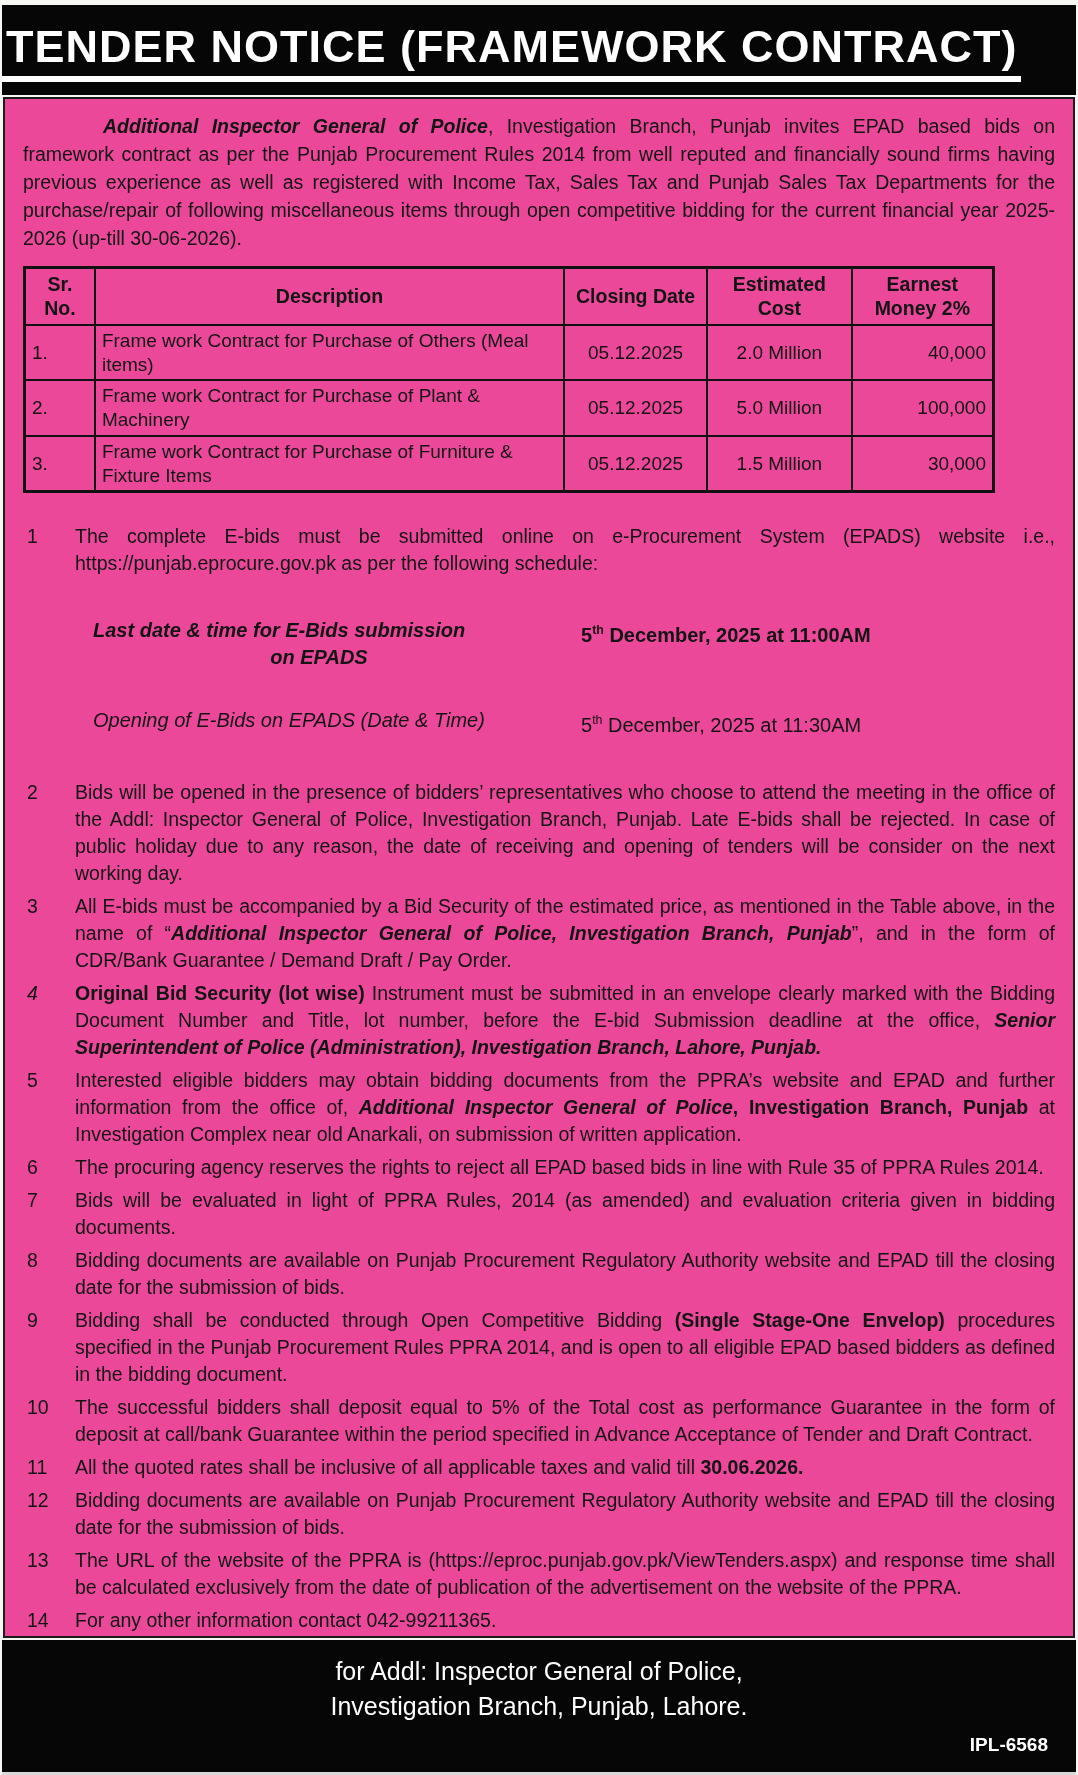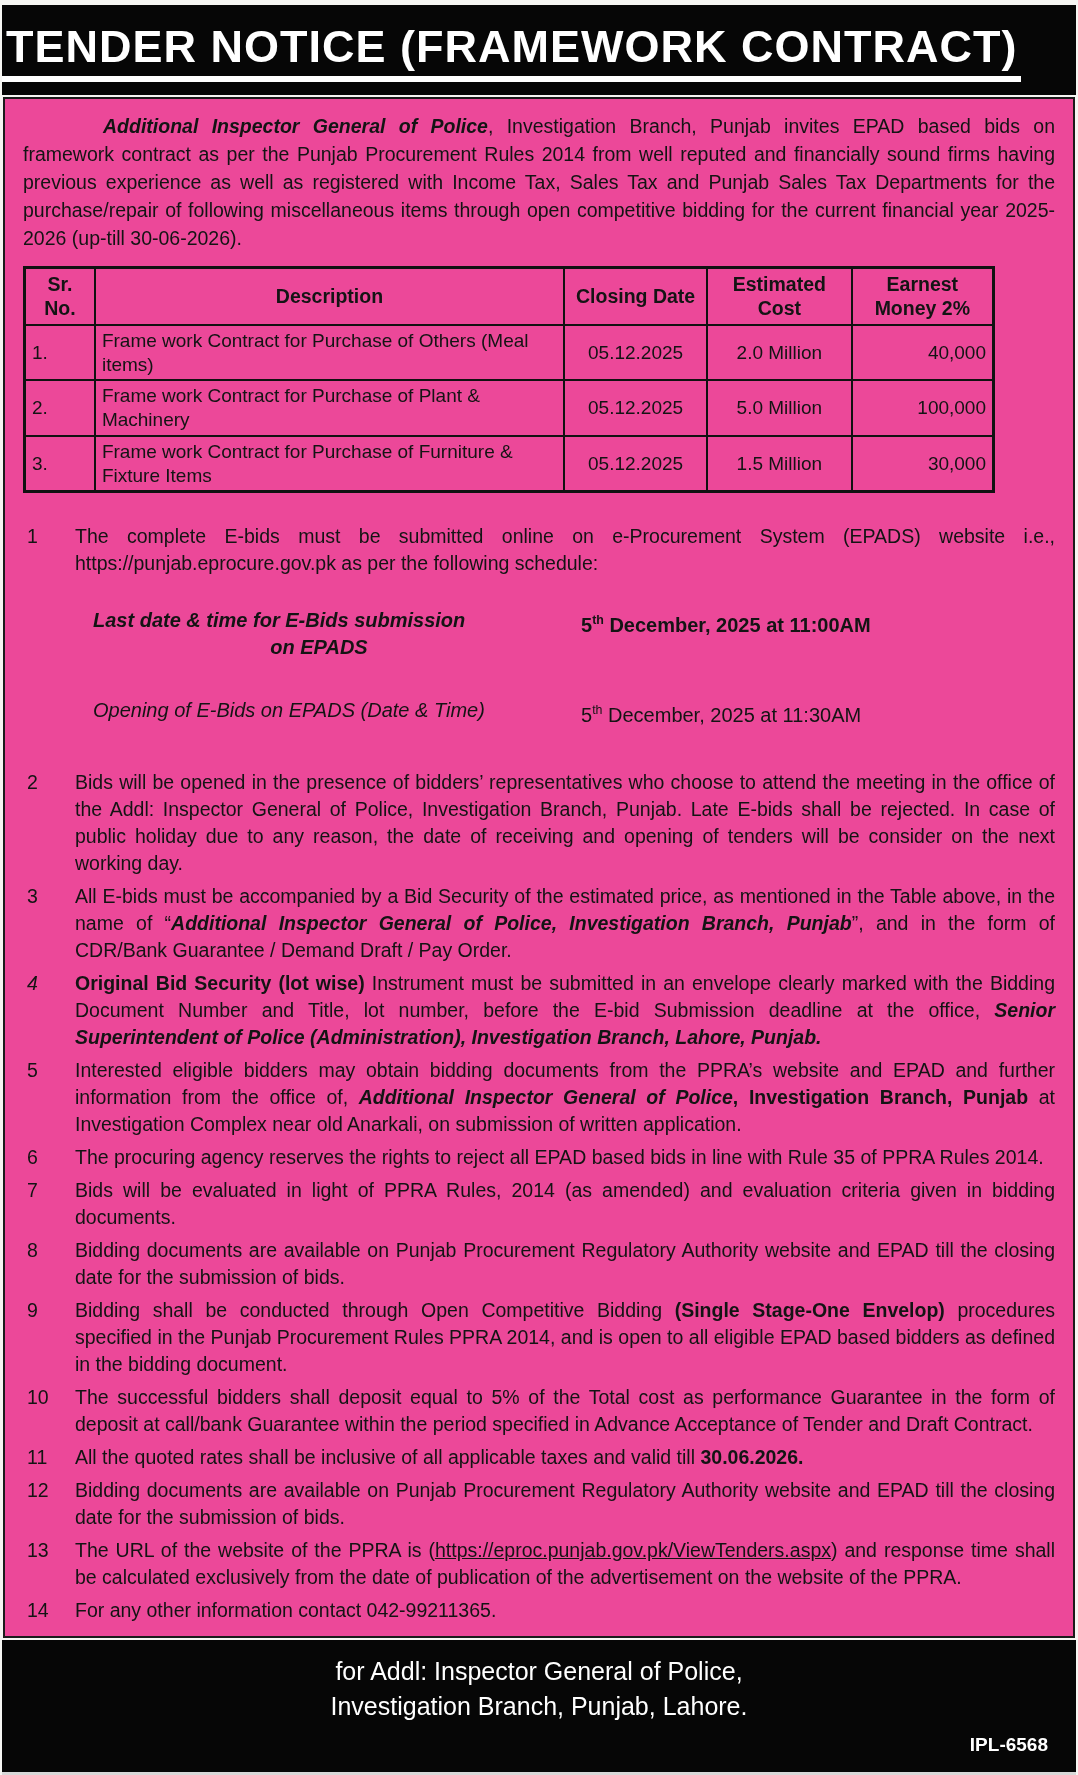--- a/index.html
+++ b/index.html
@@ -52,21 +52,21 @@
 
   .intro {
     font-size: 19.5px;
     line-height: 28px;
     text-align: justify;
     text-indent: 80px;
   }
   .seg-b  { font-weight: bold; }
   .seg-i  { font-style: italic; }
   .seg-bi { font-weight: bold; font-style: italic; }
-  .seg-u  { text-decoration: underline; }
+  .seg-u  { }
 
   
   table.tender {
     border-collapse: collapse;
     width: 972px;
     margin: 14px 0 0 0;
     border: 3px solid #111111;
     font-size: 19px;
   }
   table.tender th, table.tender td {
@@ -98,21 +98,21 @@
   }
   .notice-item .num { padding-left: 4px; }
   .notice-item .txt { text-align: justify; }
 
   
   .schedule {
     display: grid;
     grid-template-columns: 452px 1fr;
     column-gap: 6px;
     row-gap: 18px;
-    margin: 30px 0 34px 18px;
+    margin: 40px 0 34px 18px;
     font-size: 20px;
     gap: 36px;
   }
   .s-label-l2 { display: block; text-align: center; }
   .s-value sup { font-size: 62%; vertical-align: super; }
 
   
   .banner-bottom {
     flex: 0 0 auto;
     background: #060606;

